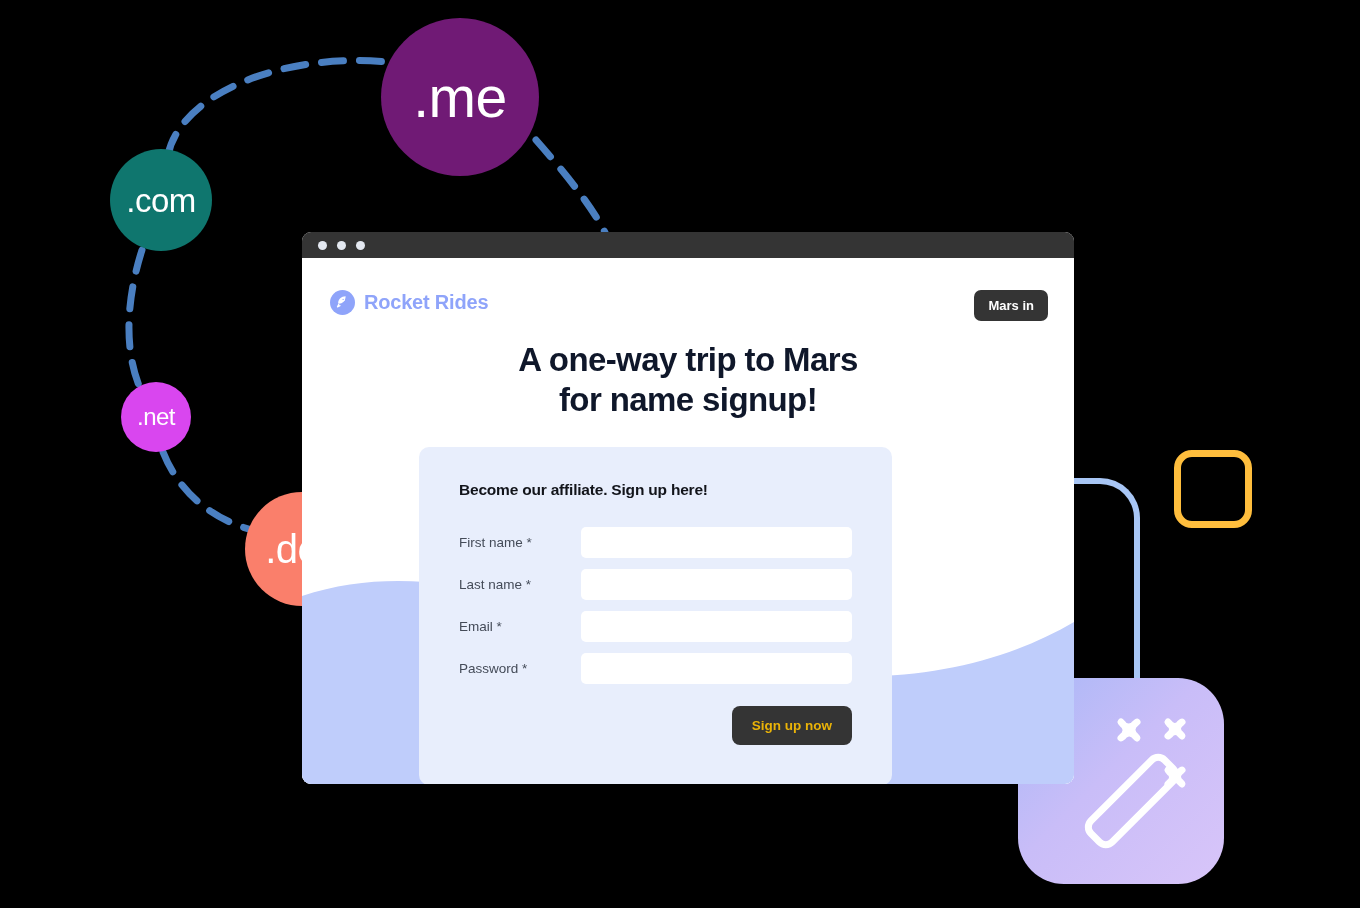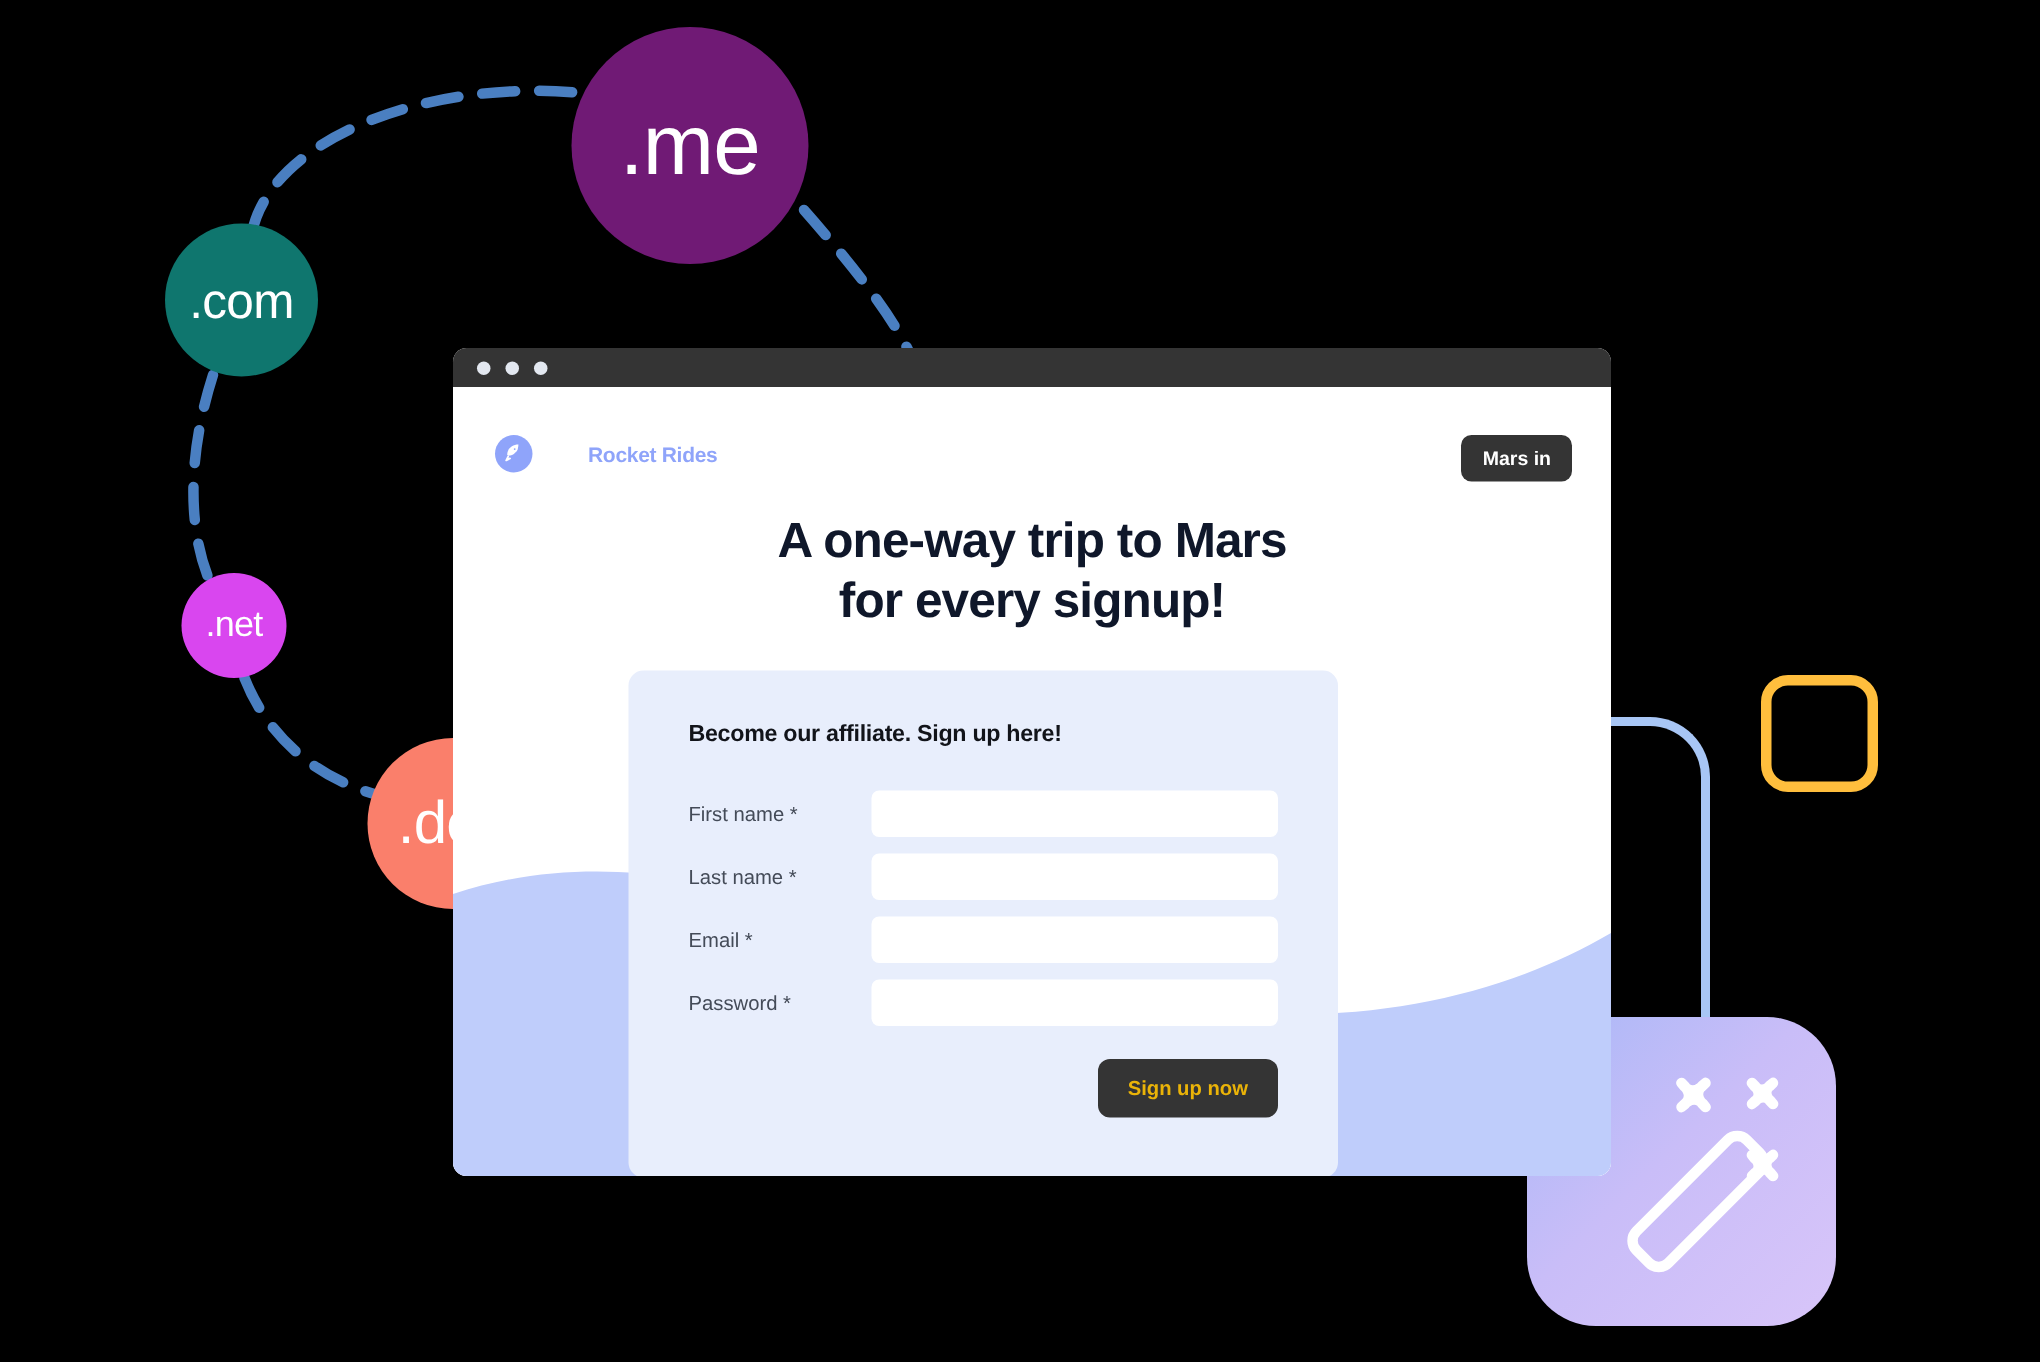--- a/index.html
+++ b/index.html
@@ -123,25 +123,24 @@
   }
   .brand-mark {
     width: 25px; height: 25px;
     border-radius: 50%;
     background: #8fa4fa;
     display: flex;
     align-items: center;
     justify-content: center;
   }
   .brand-name {
-    font-size: 14px;
+    font-size: 20px;
     font-weight: bold;
     color: #8fa4fa;
     letter-spacing: -0.2px;
-    margin-left: 28px;
   }
 
   .signin-btn {
     position: absolute;
     right: 26px; top: 32px;
     background: #343434;
     color: #ffffff;
     font-size: 13px;
     font-weight: bold;
     padding: 8px 14px;
@@ -285,21 +284,21 @@
             <path d="M6 15 L4 19 L8 17" stroke="#ffffff" stroke-width="2"></path>
           </svg>
         </span>
         <span class="brand-name">Rocket Rides</span>
       </div>
 
       <button class="signin-btn">Mars in</button>
 
       <div class="headline">
         <div>A one-way trip to Mars</div>
-        <div>for every signup!</div>
+        <div>for name signup!</div>
       </div>
 
       <div class="form-card">
         <div class="form-title">Become our affiliate. Sign up here!</div>
 
         <div class="form-row">
           <span class="form-label">First name *</span>
           <input class="form-input" type="text" placeholder="" style="">
         </div>
 

